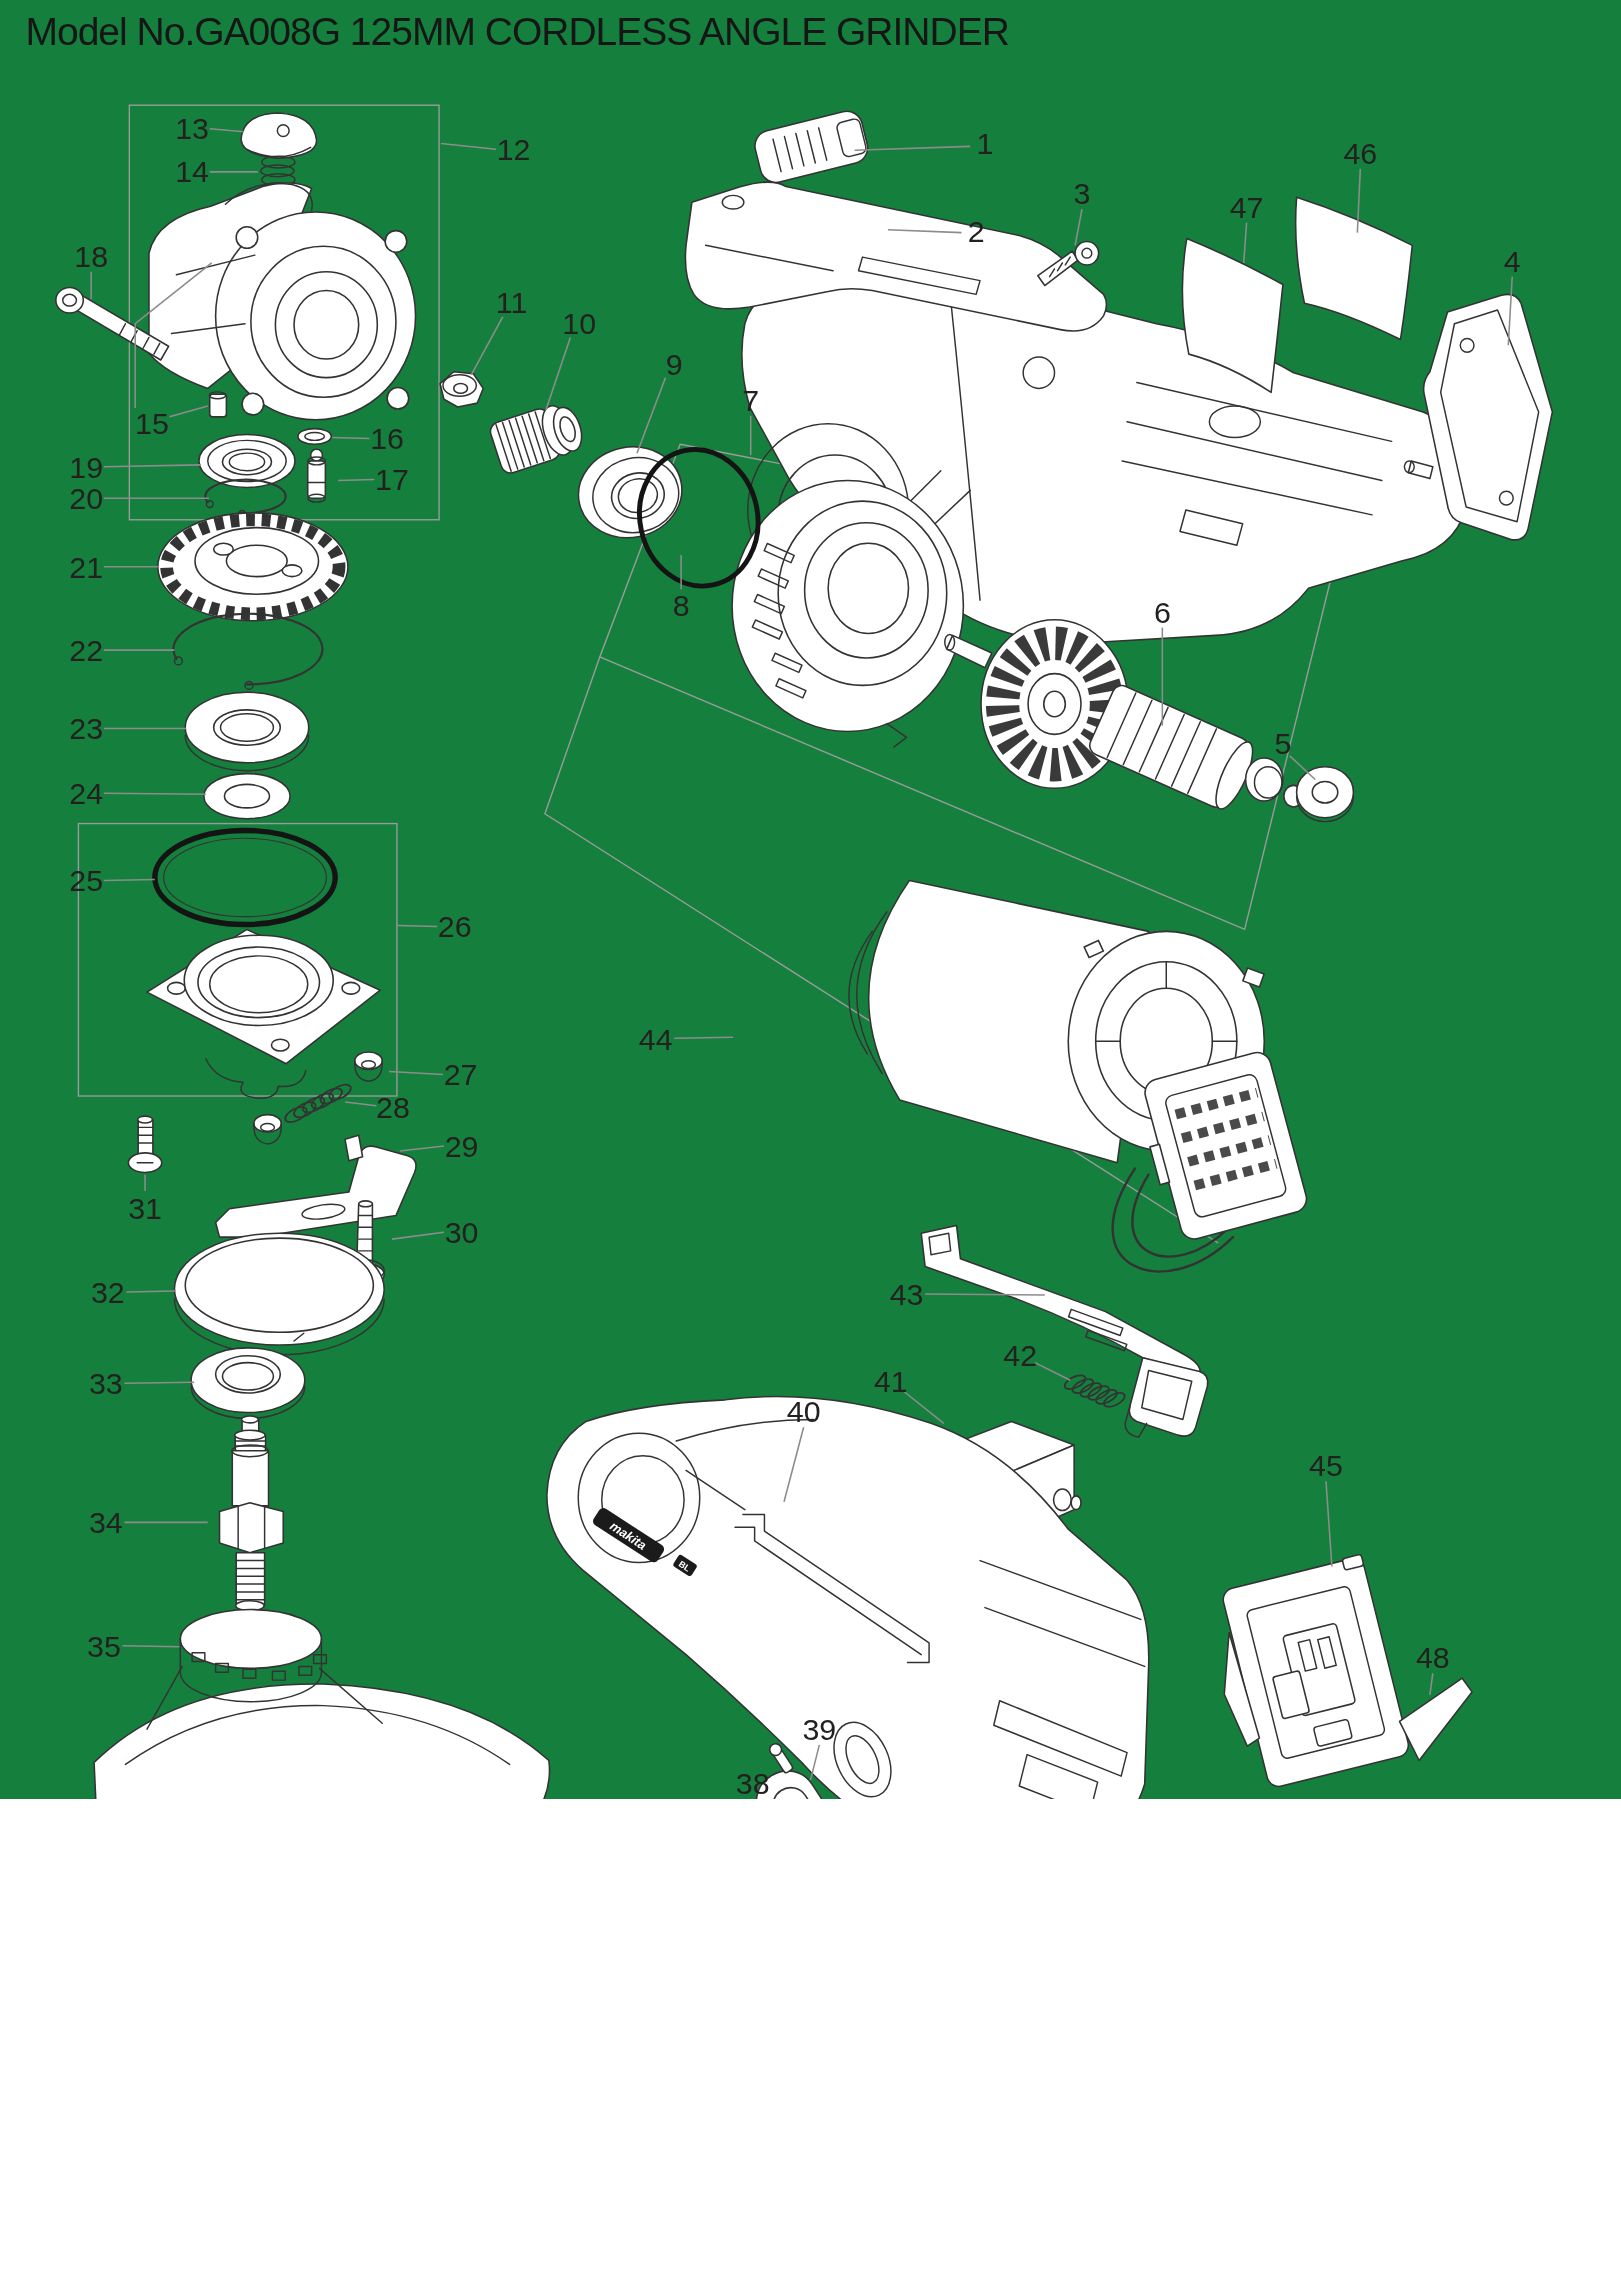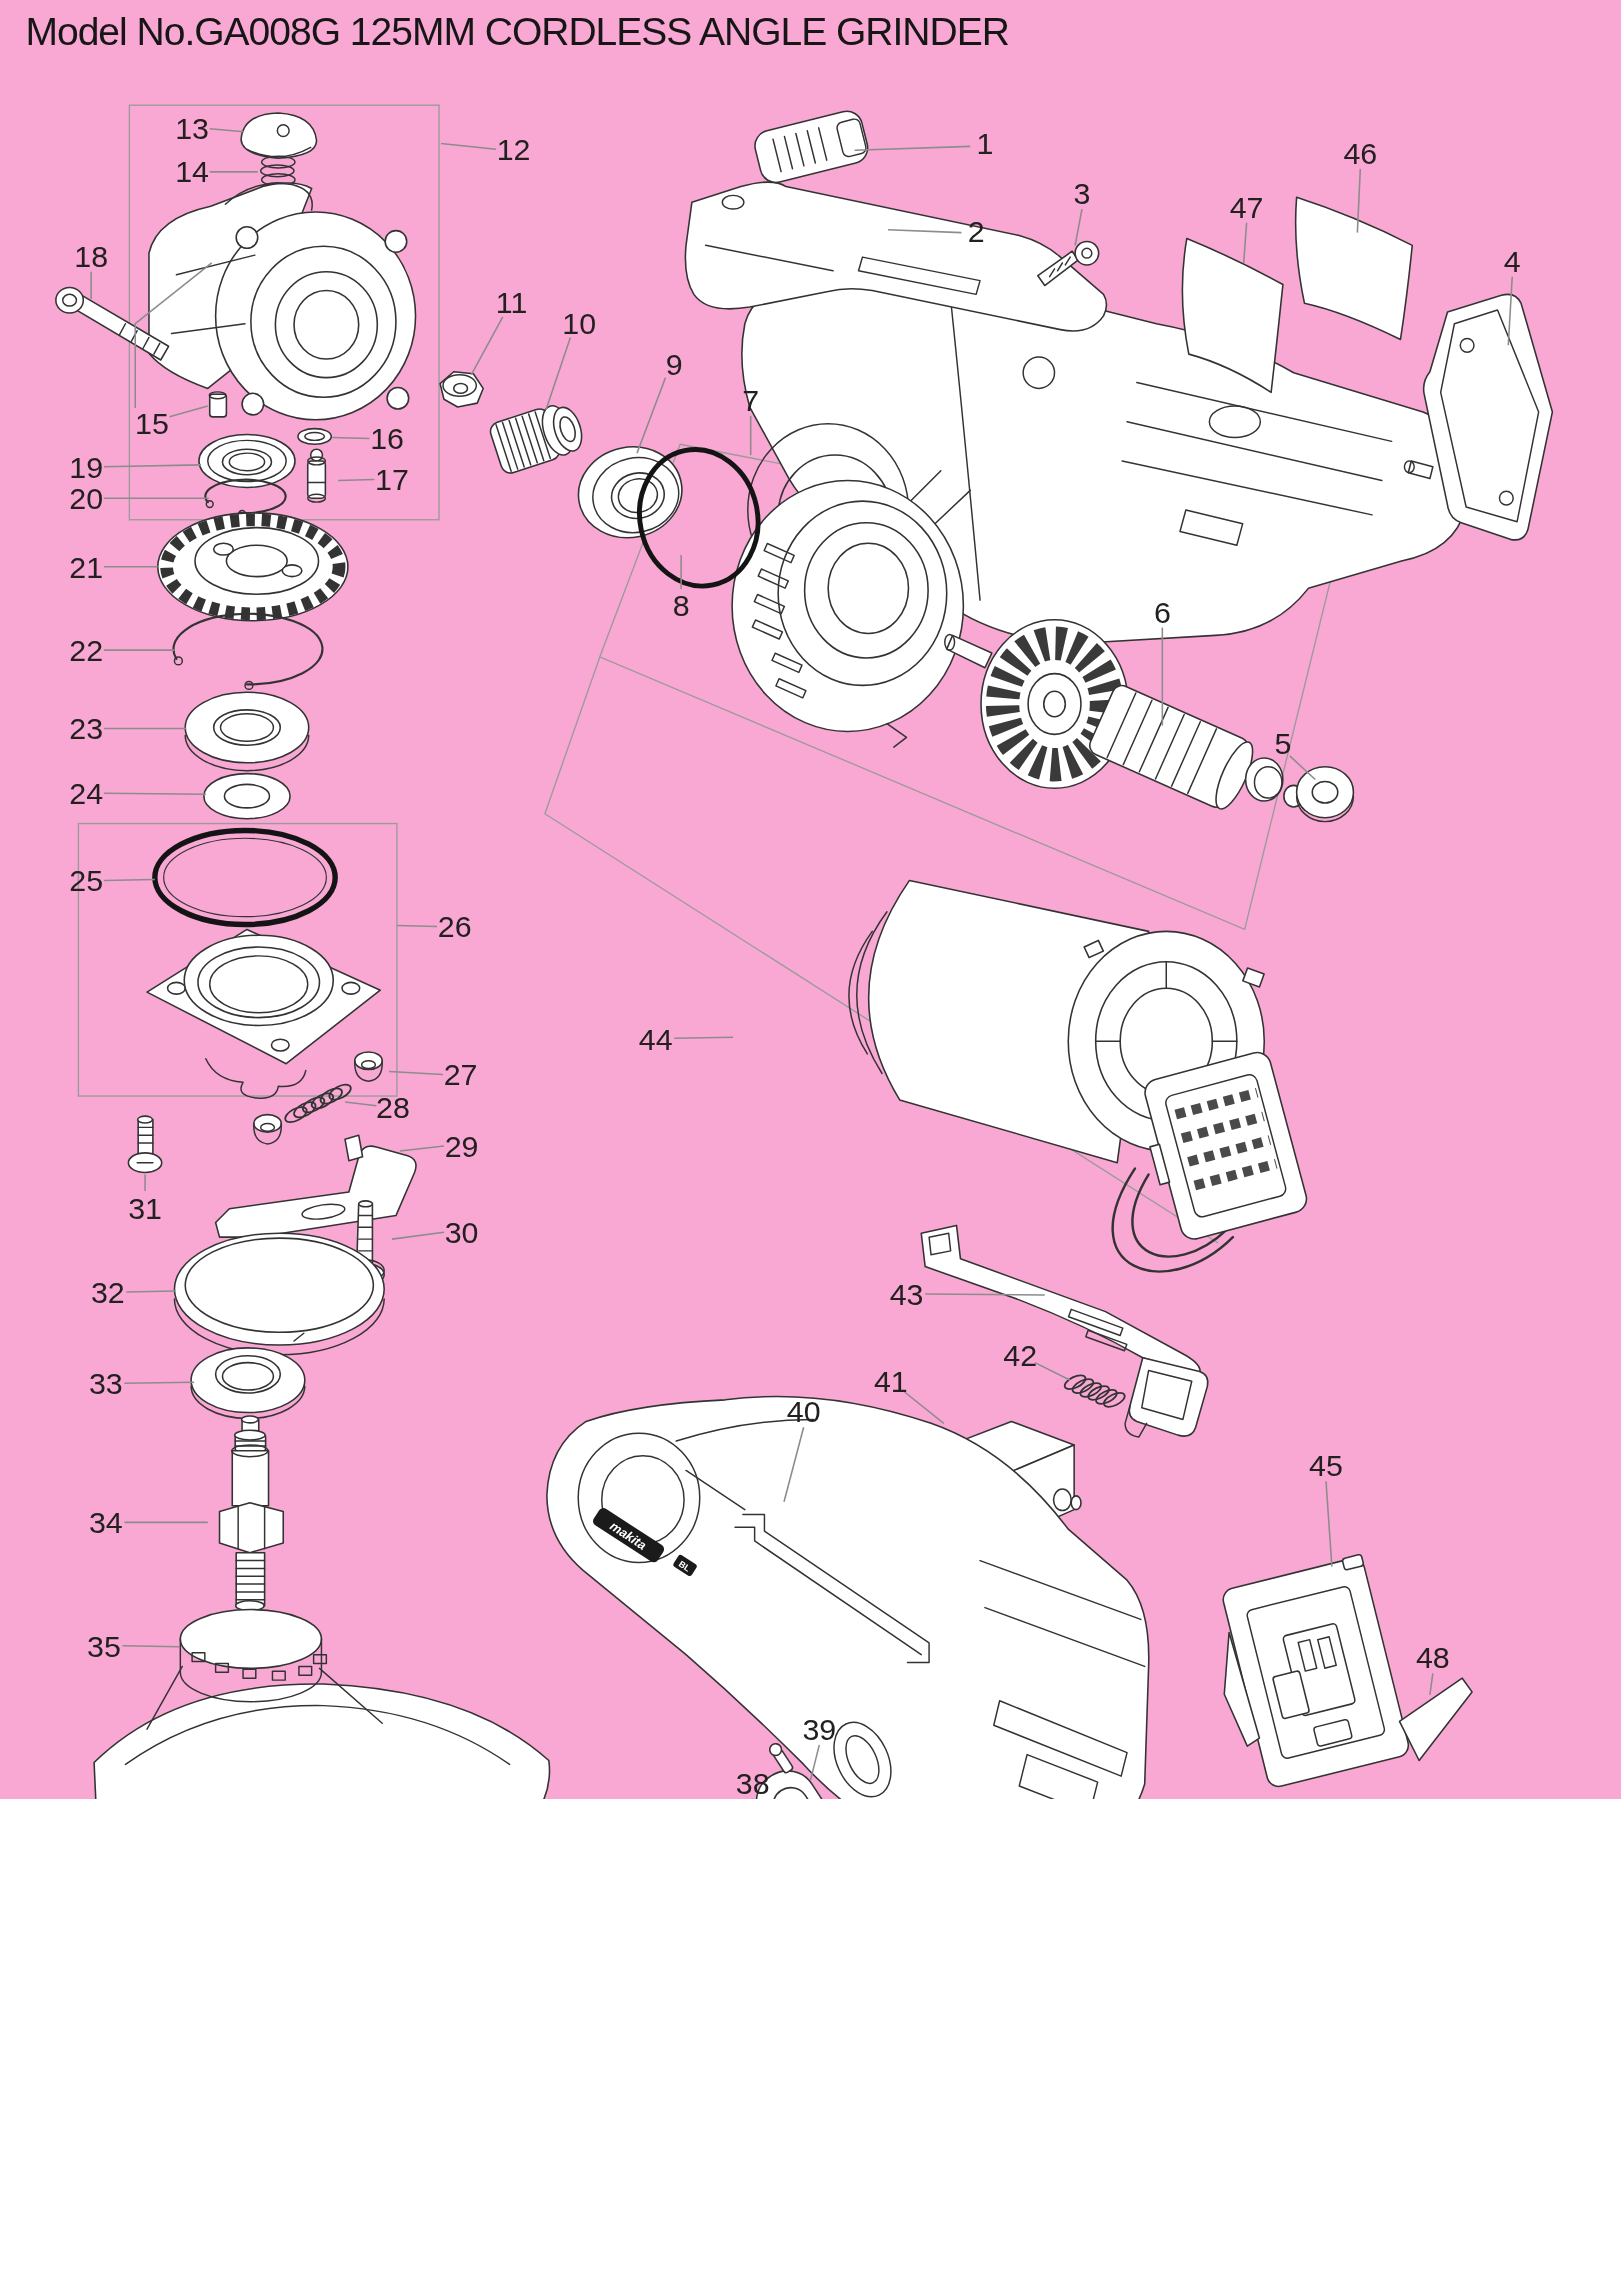--- a/index.html
+++ b/index.html
@@ -1,16 +1,16 @@
 <!DOCTYPE html>
 <html><head>
 <meta charset="utf-8">
 <style>
   html,body{margin:0;padding:0;background:#ffffff;}
-  .stage{position:relative;width:1621px;height:1799px;background:#f9a8d4;overflow:hidden;
+  .stage{position:relative;width:1621px;height:1799px;background:#15803d;overflow:hidden;
          font-family:"Liberation Sans",sans-serif;}
   .title{position:absolute;left:25.5px;top:9.8px;font-size:39px;font-weight:500;color:#161616;
          letter-spacing:-1px;white-space:nowrap;}
   svg{position:absolute;left:0;top:0;}
   
   .p{fill:#ffffff;stroke:#333;stroke-width:1.6;stroke-linejoin:round;stroke-linecap:round;}
   
   .l{fill:none;stroke:#333;stroke-width:1.5;stroke-linejoin:round;stroke-linecap:round;}
   
   .k{fill:none;stroke:#141414;stroke-width:5.5;}

